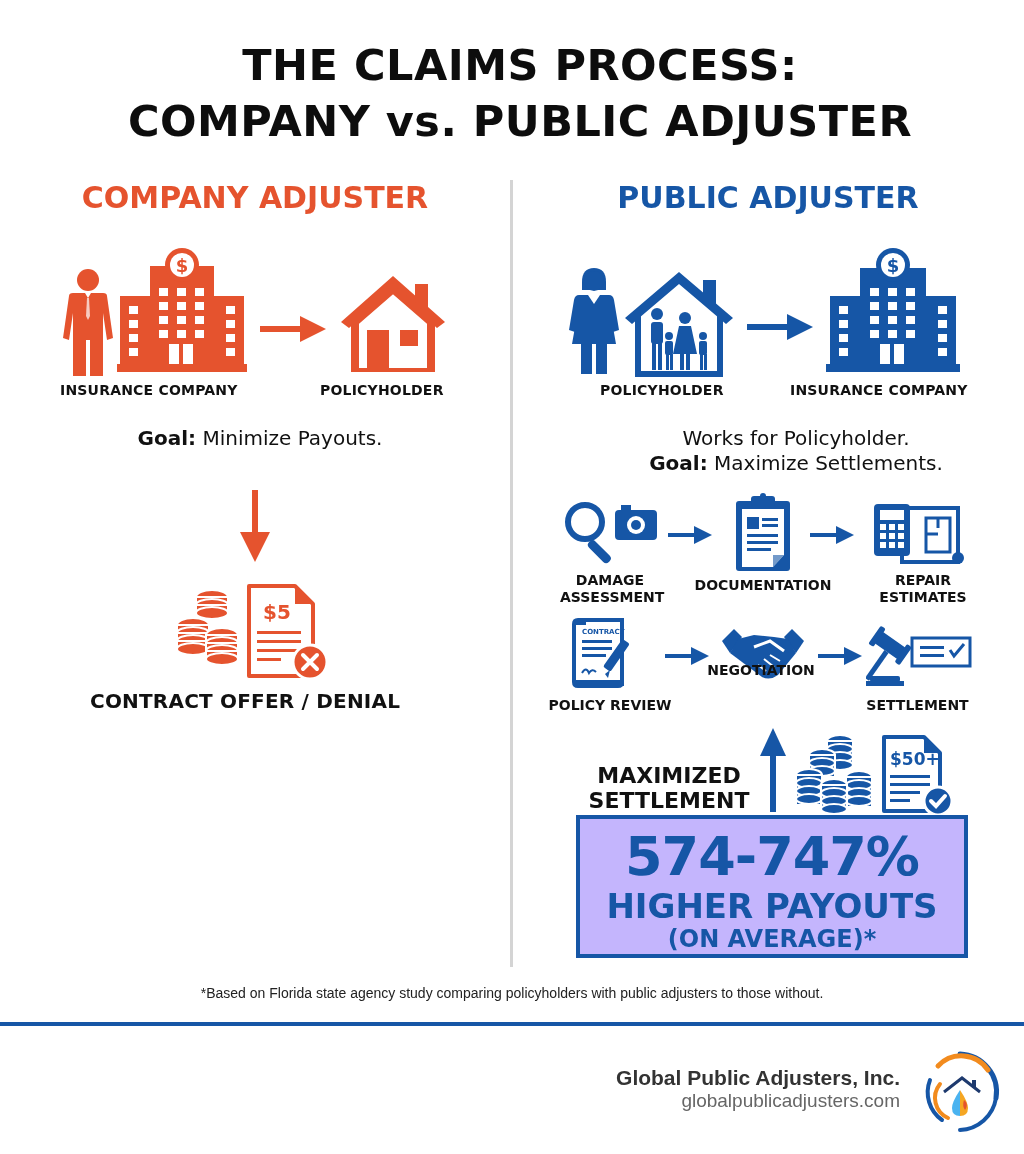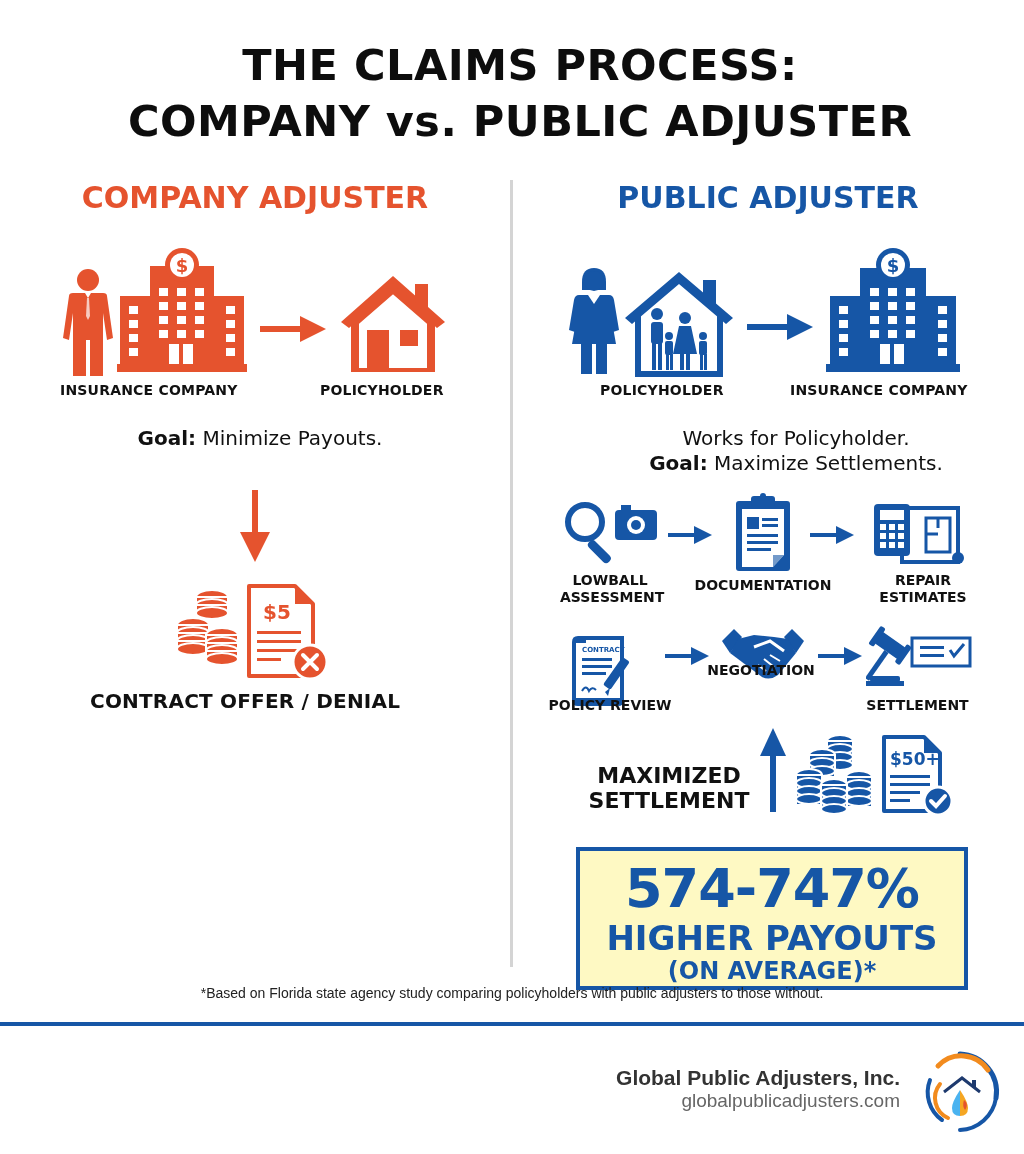--- a/index.html
+++ b/index.html
@@ -16,21 +16,21 @@
   .col-head.right { left: 512px; width: 512px; text-align: center; color: #1656a6; }
 
   .divider { position: absolute; left: 510px; top: 180px; width: 3px; height: 787px; background: #d4d4d4; }
 
   .lbl { position: absolute; font-weight: bold; font-size: 14px; color: #111; text-align: left; font-family: "DejaVu Sans", sans-serif; letter-spacing: 0.2px; }
   .desc { position: absolute; text-align: center; font-size: 20px; color: #111; line-height: 25px; font-family: "DejaVu Sans", sans-serif; }
   .desc b { font-weight: bold; }
 
   .step-lbl { position: absolute; font-weight: bold; font-size: 14px; color: #111; text-align: center; line-height: 17px; font-family: "DejaVu Sans", sans-serif; }
 
-  .stat-box { position: absolute; left: 576px; top: 847px; width: 392px; height: 143px; border: 4px solid #1656a6; background: #fef9c3; text-align: center; color: #1656a6; font-family: "DejaVu Sans", sans-serif; }
+  .stat-box { position: absolute; left: 576px; top: 815px; width: 392px; height: 143px; border: 4px solid #1656a6; background: #c4b5fd; text-align: center; color: #1656a6; font-family: "DejaVu Sans", sans-serif; }
   .stat-big { font-size: 54px; font-weight: 900; line-height: 60px; margin-top: 8px; letter-spacing: -1px; }
   .stat-mid { font-size: 34px; font-weight: 900; line-height: 38px; }
   .stat-small { font-size: 24px; font-weight: bold; line-height: 28px; }
 
   .max-lbl { position: absolute; left: 584px; top: 763px; width: 170px; text-align: center; font-weight: 900; font-size: 22px; line-height: 25px; color: #111; font-family: "DejaVu Sans", sans-serif; }
 
   .footnote { position: absolute; top: 985px; left: 0; width: 1024px; text-align: center; font-size: 14px; color: #222; font-family: "Liberation Sans", sans-serif; }
   .footer-line { position: absolute; top: 1022px; left: 0; width: 1024px; height: 4px; background: #1656a6; }
 
   .brand-name { position: absolute; top: 1066px; right: 124px; font-size: 21px; font-weight: bold; color: #333; font-family: "Liberation Sans", sans-serif; text-align: right; }
@@ -312,30 +312,30 @@
           <rect x="17" y="31" width="6" height="6"></rect>
           <rect x="26" y="31" width="6" height="6"></rect>
         <rect x="8" y="40" width="6" height="6"></rect>
           <rect x="17" y="40" width="6" height="6"></rect>
           <rect x="26" y="40" width="6" height="6"></rect>
       </g>
     </svg>
   </div>
 
   <div class="step-lbl" style="left:560px;top:572px;width:100px;">
-    <div>LOWBALL</div>
+    <div>DAMAGE</div>
     <div>ASSESSMENT</div>
   </div>
   <div class="step-lbl" style="left:690px;top:577px;width:146px;">DOCUMENTATION</div>
   <div class="step-lbl" style="left:868px;top:572px;width:110px;">
     <div>REPAIR</div>
     <div>ESTIMATES</div>
   </div>
 
-  <div class="abs" style="left:572px;top:618px;margin-top:18px;">
+  <div class="abs" style="left:572px;top:618px;">
     <svg width="78" height="70" viewBox="0 0 78 70">
       <path d="M6 2 L50 2 L50 64 Q50 68 46 68 L6 68 Q2 68 2 64 L2 6 Q2 2 6 2 Z" fill="#fff" stroke="#1656a6" stroke-width="4"></path>
       <rect x="2" y="62" width="50" height="6" fill="#1656a6"></rect>
       <rect x="2" y="2" width="12" height="5" fill="#1656a6"></rect>
       <text x="10" y="16" font-size="7" font-weight="bold" fill="#1656a6" font-family="DejaVu Sans, sans-serif">CONTRACT</text>
       <rect x="10" y="22" width="30" height="3" fill="#1656a6"></rect>
         <rect x="10" y="29" width="30" height="3" fill="#1656a6"></rect>
         <rect x="10" y="36" width="24" height="3" fill="#1656a6"></rect>
       <path d="M10 55 Q14 48 17 55 Q20 50 24 54" fill="none" stroke="#1656a6" stroke-width="2"></path>
       <rect x="40" y="20" width="9" height="34" rx="2" transform="rotate(35 44 37)" fill="#1656a6"></rect>

